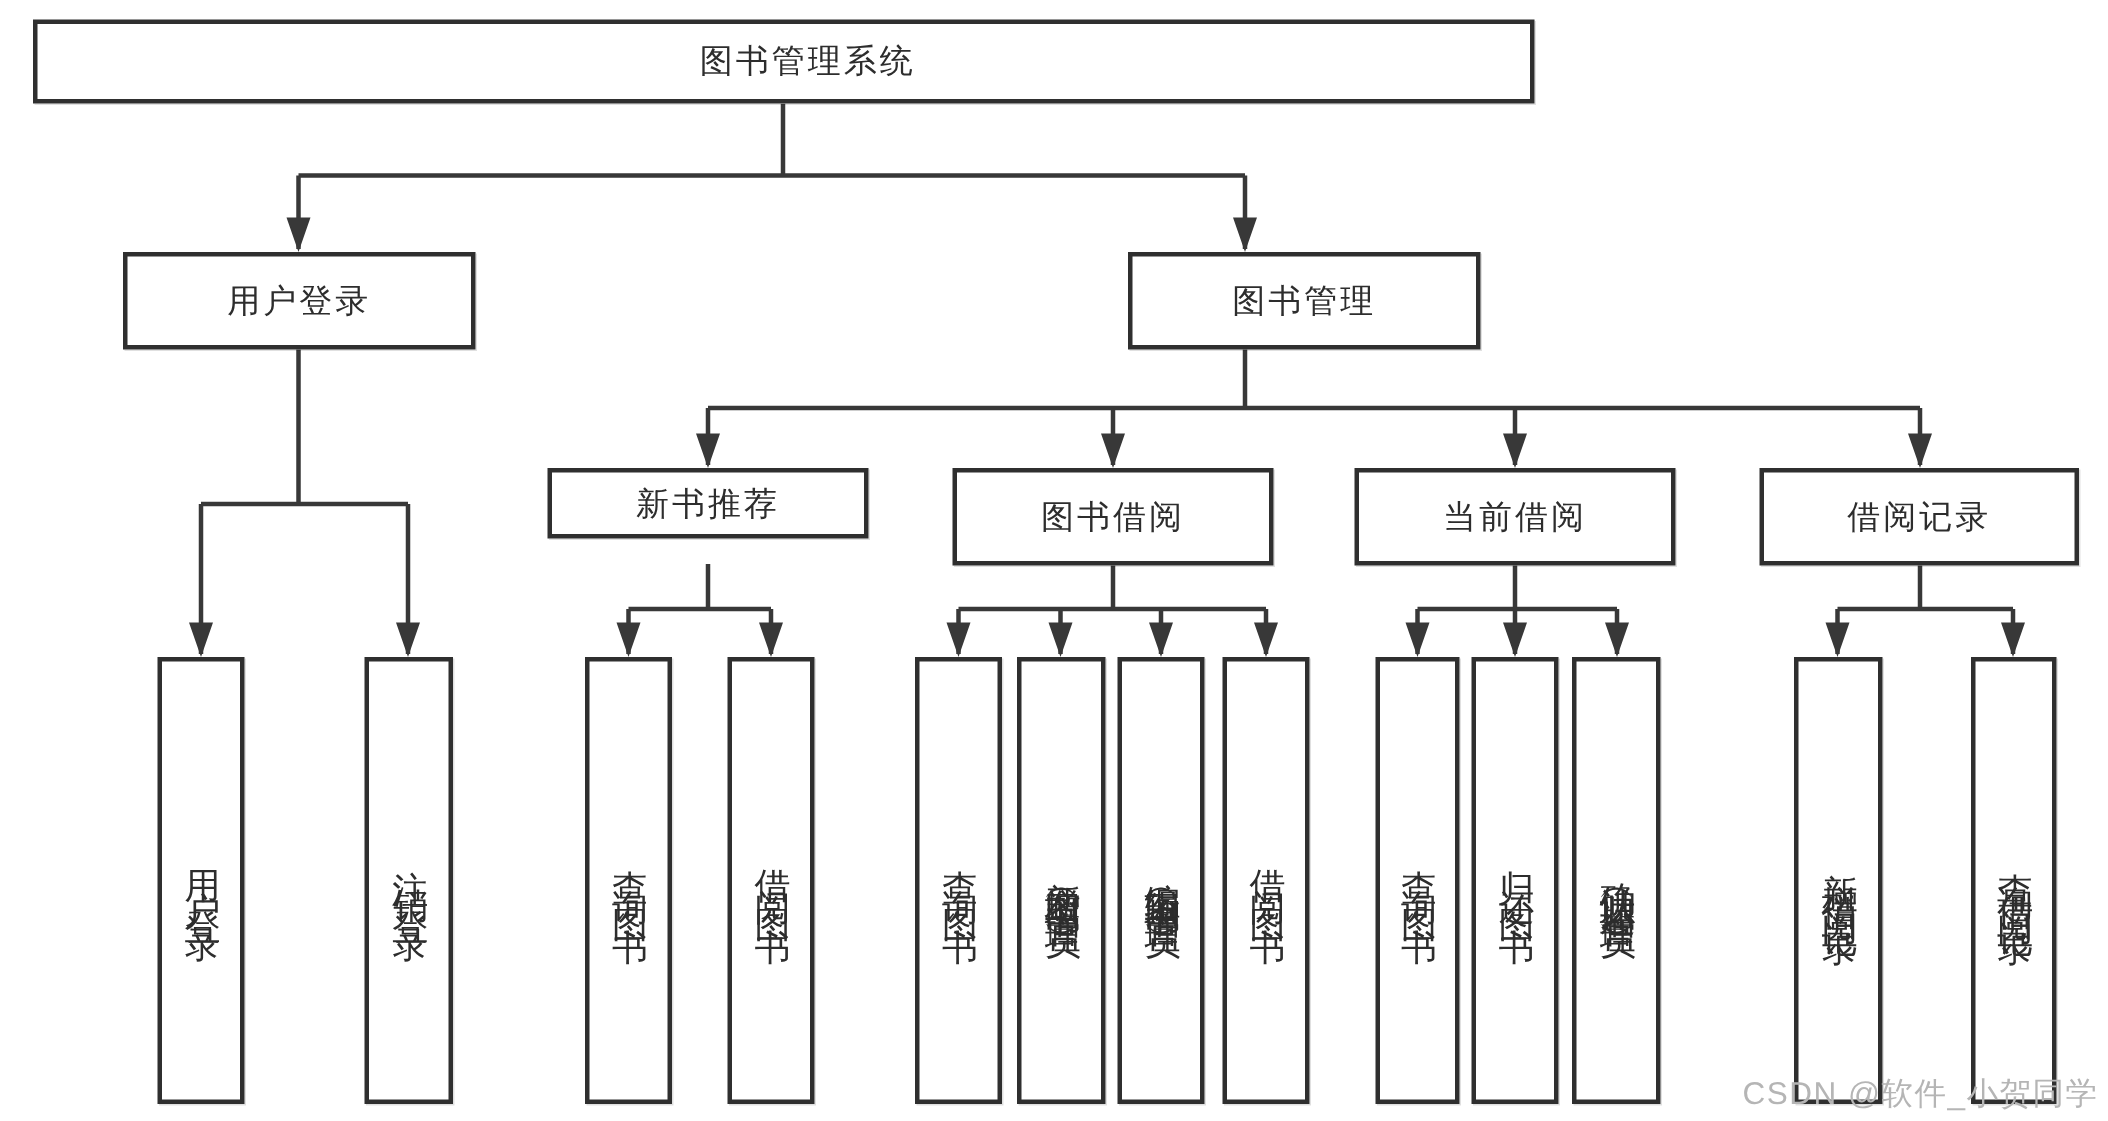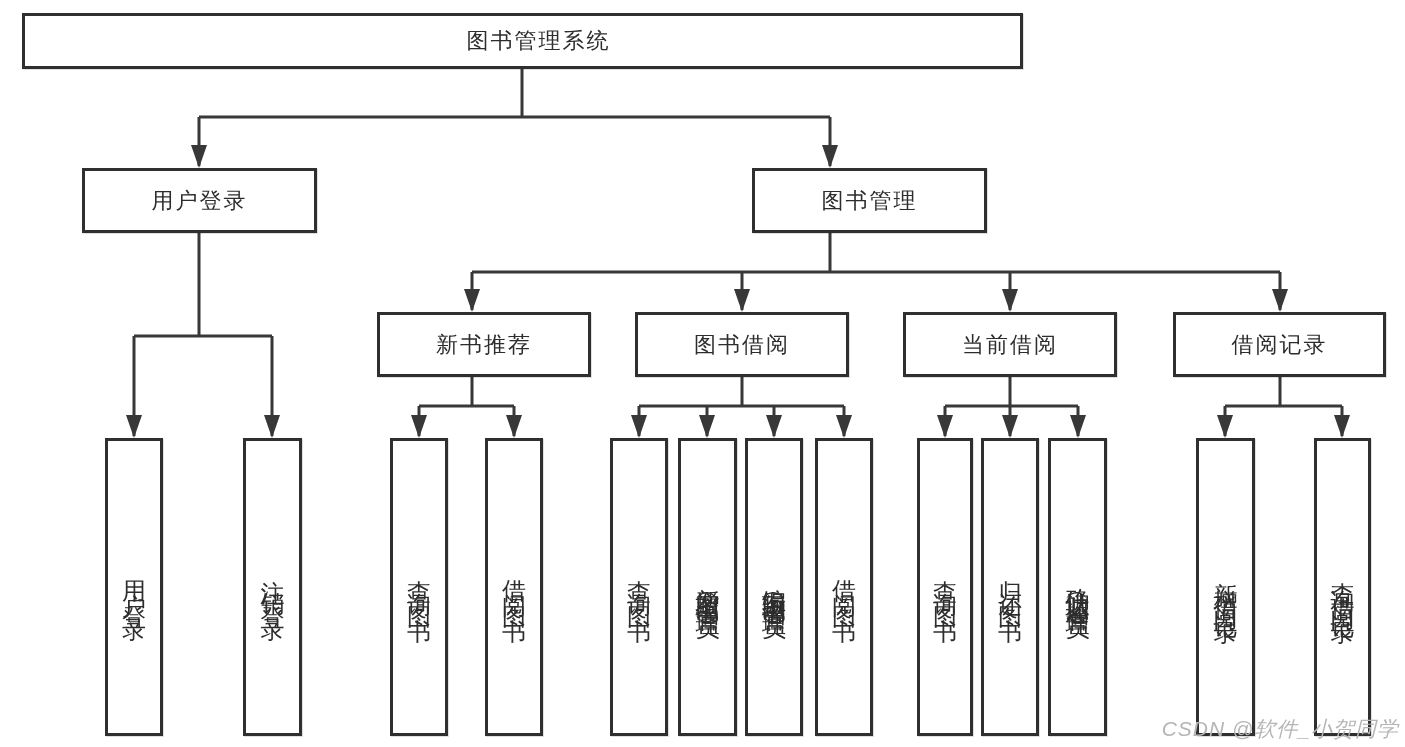--- a/index.html
+++ b/index.html
@@ -59,21 +59,20 @@
   .ls-tight { letter-spacing: 4px;  }
   .watermark {
     position: absolute;
     right: 6px;
     bottom: 4px;
     font-size: 21px;
     color: #b5b5b5;
     letter-spacing: 1px;
     z-index: 10;
     white-space: nowrap;
-    font-style: italic;
   }
 </style>
 </head>
 <body>
 
 <div class="stage">
 
   <svg class="wires" viewBox="0 0 1405 747" xmlns="http://www.w3.org/2000/svg">
     <path fill="none" stroke="#383838" stroke-width="3" d="M522 69 V117 M199 117 H830 M199 117 V166 M830 117 V166
          M199 232 V336 M134 336 H272 M134 336 V436 M272 336 V436
@@ -98,21 +97,21 @@
     <span>图书管理系统</span>
   </div>
 
   <div class="node" style="left:82px; top:168px; width:235px; height:65px;">
     <span>用户登录</span>
   </div>
   <div class="node" style="left:712px; top:168px; width:235px; height:65px;margin-left:40px;">
     <span>图书管理</span>
   </div>
 
-  <div class="node" style="left:377px; top:312px; width:214px; height:65px;">
+  <div class="node" style="left:365px; top:312px; width:214px; height:47px;">
     <span>新书推荐</span>
   </div>
   <div class="node" style="left:635px; top:312px; width:214px; height:65px;align-items:center;">
     <span>图书借阅</span>
   </div>
   <div class="node" style="left:903px; top:312px; width:214px; height:65px;justify-content:center;">
     <span>当前借阅</span>
   </div>
   <div class="node" style="left:1173px; top:312px; width:213px; height:65px;">
     <span>借阅记录</span>

